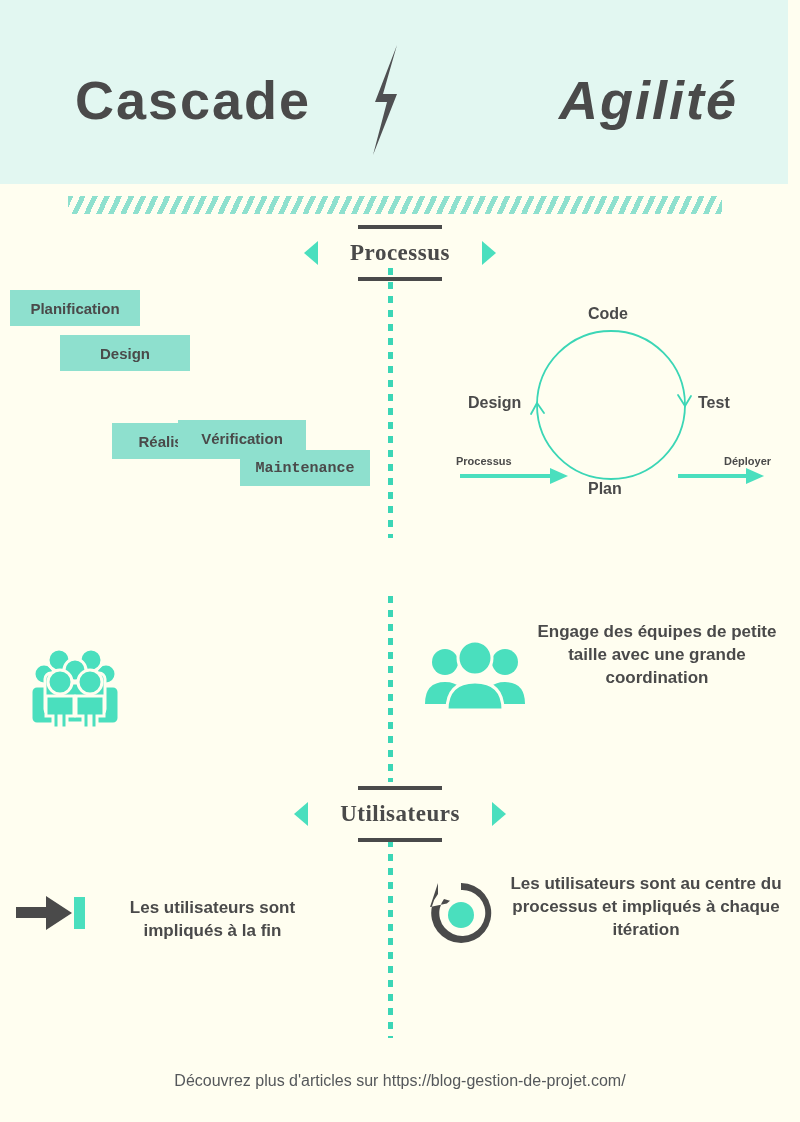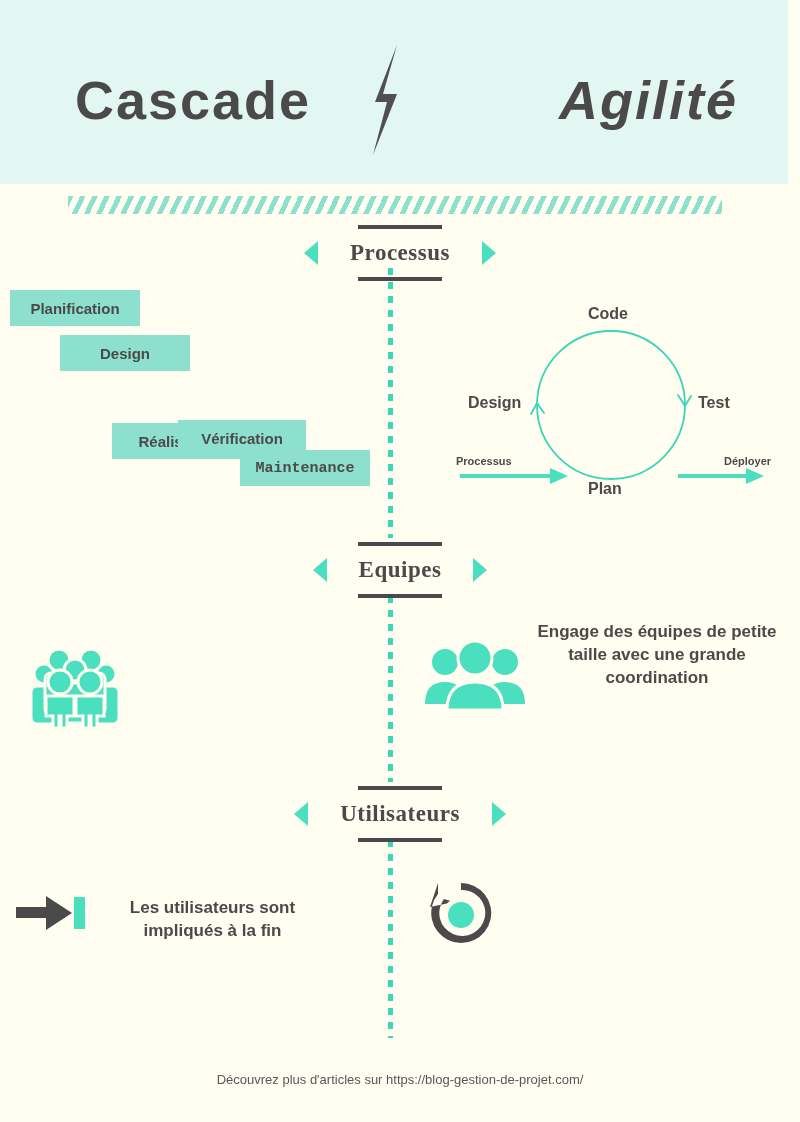--- a/index.html
+++ b/index.html
@@ -107,21 +107,21 @@
 
   
   .row-text {
     position: absolute; font-size: 17px; font-weight: bold;
     color: #4A4A4A; line-height: 23px; text-align: center;
   }
 
   
   #footer {
     position: absolute; left: 0; top: 1072px; width: 800px;
-    text-align: center; font-size: 13px; color: #55585B;
+    text-align: center; font-size: 16px; color: #55585B;
   }
 </style>
 </head>
 <body>
 
 <div id="page">
 
   <div id="header">
     <div class="head-title" id="title-left">Cascade</div>
 
@@ -172,29 +172,20 @@
 
     <div class="cyc-label" style="left:148px; top:5px;">Code</div>
     <div class="cyc-label" style="left:258px; top:94px;">Test</div>
     <div class="cyc-label" style="left:148px; top:180px;text-align:center;">Plan</div>
     <div class="cyc-label" style="left:28px; top:94px;">Design</div>
 
     <div class="cyc-small" style="left:16px; top:155px;">Processus</div>
     <div class="cyc-small" style="left:284px; top:155px;">Déployer</div>
   </div>
 
-  <div class="section-head" style="top:555px">
-    <div class="sh-inner">
-      <div class="sh-line top"></div>
-      <div class="sh-tri left"></div>
-      <div class="sh-label">Equipes</div>
-      <div class="sh-tri right"></div>
-      <div class="sh-line bot"></div>
-    </div>
-  </div>
 
   <svg style="position:absolute; left:26px; top:628px; width:98px; height:100px;" viewBox="0 0 98 100">
     <g fill="#4ADFBE" stroke="#FFFEF0" stroke-width="3">
 
       <circle cx="18" cy="46" r="10"></circle>
         <rect x="5" y="58" width="26" height="38" rx="6"></rect>
       <circle cx="80" cy="46" r="10"></circle>
         <rect x="67" y="58" width="26" height="38" rx="6"></rect>
       <circle cx="33" cy="32" r="11"></circle>
         <rect x="19" y="45" width="28" height="42" rx="6"></rect>
@@ -243,16 +234,17 @@
   </svg>
 
   <div class="row-text" style="left:100px; top:896px; width:225px;">Les utilisateurs sont impliqués à la fin</div>
 
   <svg style="position:absolute; left:425px; top:877px; width:72px; height:72px;" viewBox="0 0 72 72">
     <path d="M36 6 a30 30 0 1 1 -23 11 L13 6 L5 30 L29 25 L19 22 A23 23 0 1 0 36 13 z" fill="#4A4A4A"></path>
     <circle cx="36" cy="38" r="18" fill="#FFFEF0"></circle>
     <circle cx="36" cy="38" r="13" fill="#4ADFBE"></circle>
   </svg>
 
+  <div class="row-text" style="left:508px; top:872px; width:276px;">Les utilisateurs sont au centre du processus et impliqués à chaque itération</div>
 
   <div id="footer">Découvrez plus d'articles sur https://blog-gestion-de-projet.com/</div>
 
 </div>
 
 </body></html>

